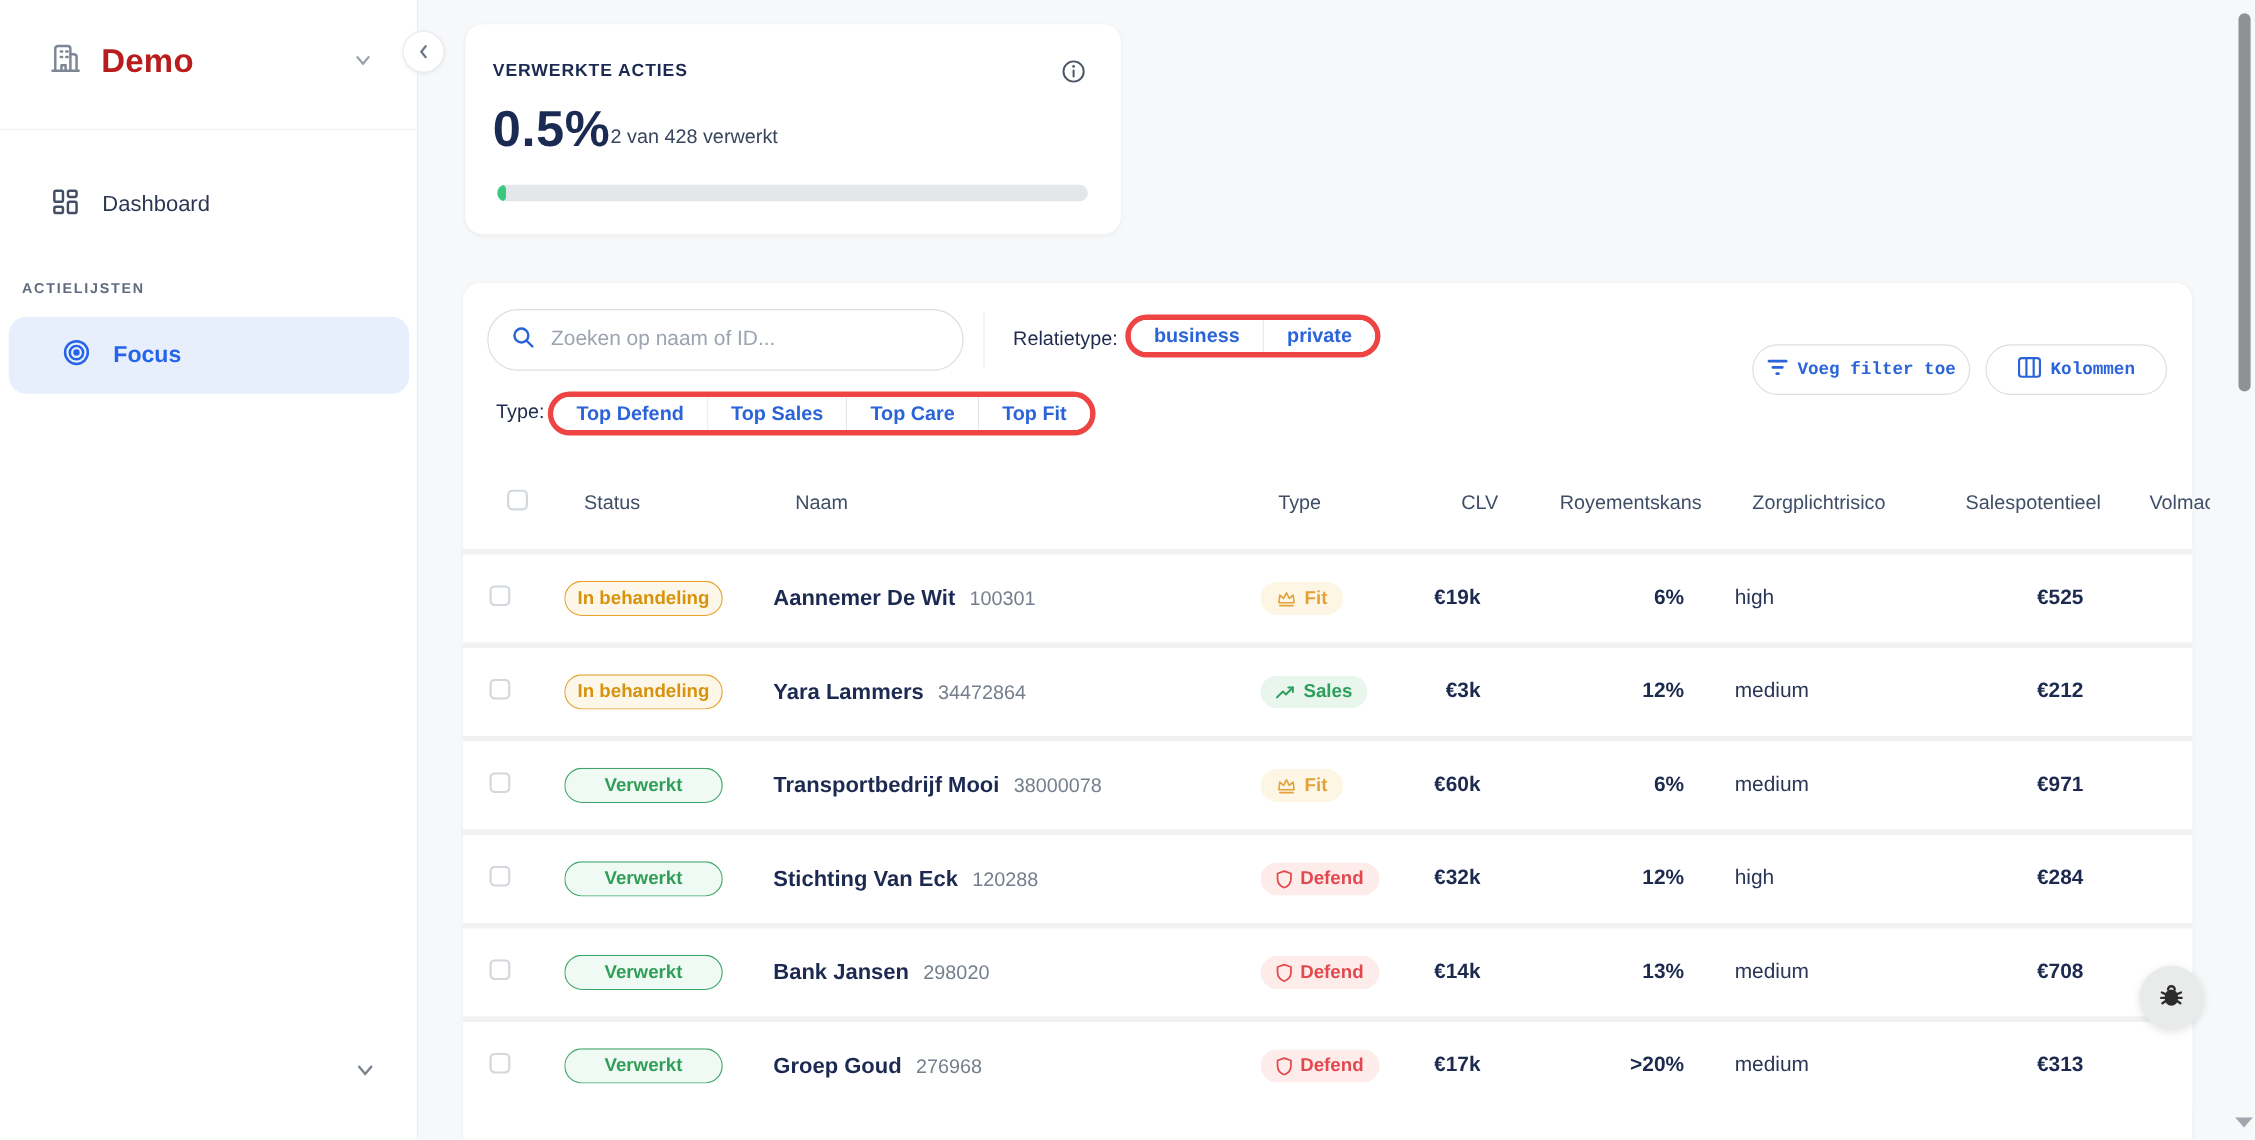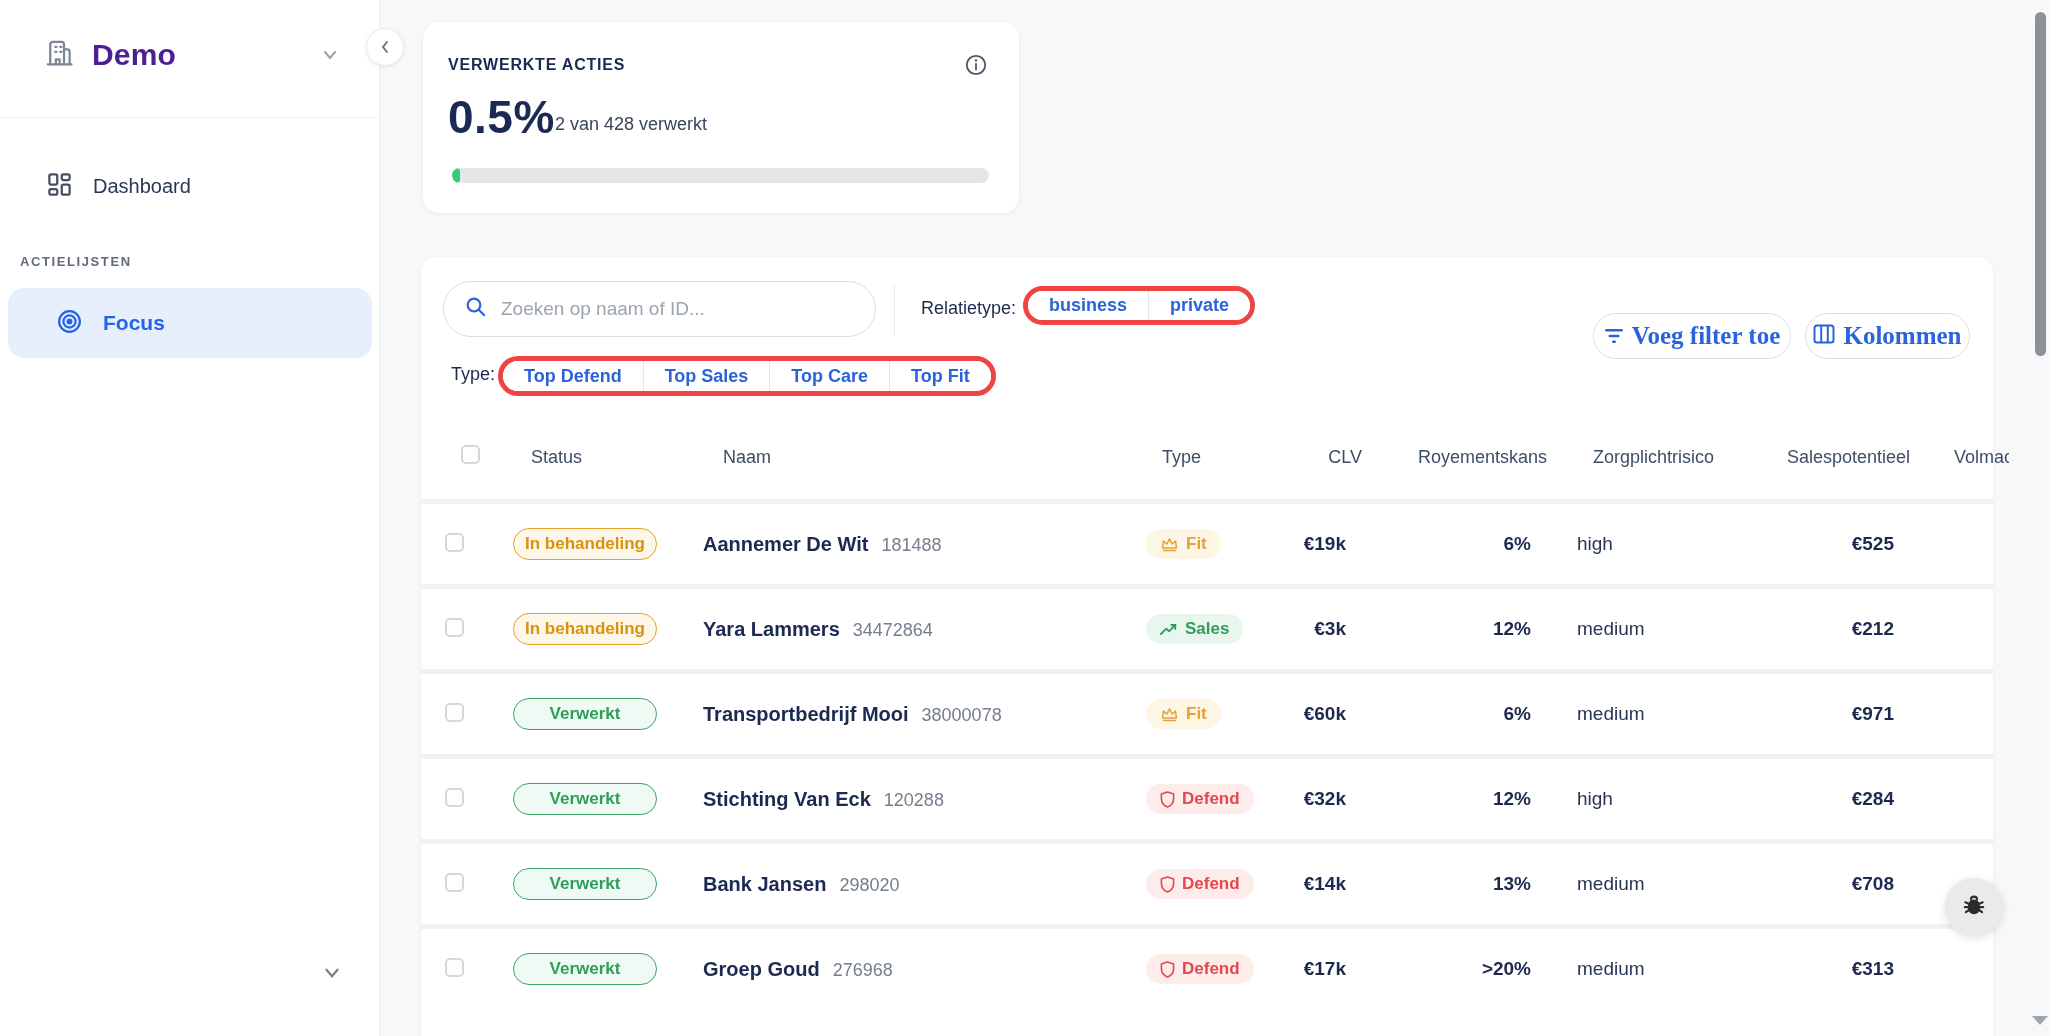--- a/index.html
+++ b/index.html
@@ -12,21 +12,21 @@
   }
   
   .sidebar {
     position:absolute; left:0; top:0; width:380px; height:1036px;
     background:#ffffff; border-right:1px solid #ececef;
   }
   .sb-header {
     position:relative; height:118px; border-bottom:1px solid #efeff1;
   }
   .sb-brand { position:absolute; left:44px; top:38px; display:flex; align-items:center; gap:18px; }
-  .sb-brand .brand-name { font-size:30px; font-weight:bold; color:#4c1d95; letter-spacing:.2px; }
+  .sb-brand .brand-name { font-size:30px; font-weight:bold; color:#b91c1c; letter-spacing:.2px; }
   .sb-caret { position:absolute; left:320px; top:45px; color:#98a0ab; }
   .collapse-btn {
     position:absolute; left:366px; top:28px; width:38px; height:38px; border-radius:50%;
     background:#fff; border:1px solid #e9ebee; box-shadow:0 1px 4px rgba(0,0,0,.08);
     display:flex; align-items:center; justify-content:center; color:#6e7683; z-index:5;
   }
   .sb-item { position:absolute; left:0; display:flex; align-items:center; gap:20px; }
   .sb-dashboard { left:46px; top:160px; height:52px; color:#454f63; }
   .sb-dashboard .sb-label { font-size:20px; color:#2b3754; }
   .sb-section {
@@ -87,22 +87,22 @@
   .seg-type { left:77px; top:99px; height:40px; border-radius:21px; }
   .segment {
     display:flex; align-items:center; padding:0 21px; font-size:18px; font-weight:bold;
     color:#2b63d9; border-right:1px solid #e3e6ea; cursor:pointer; background:#fff;
   }
   .segment:last-child { border-right:none; }
   .type-label { position:absolute; left:30px; top:107px; font-size:18px; color:#1f2b4e; }
   .toolbar-btn {
     position:absolute; top:56px; height:46px; border:1px solid #dbdee2; background:#fff;
     border-radius:23px; display:flex; align-items:center; justify-content:center; gap:8px;
-    color:#2b63d9; font-size:25px; font-weight:bold; cursor:pointer;
-    font-family:Liberation Serif, serif;
+    color:#2b63d9; font-size:16px; font-weight:bold; cursor:pointer;
+    font-family:Liberation Mono, monospace;
   }
   .btn-filter { left:1172px; width:198px; }
   .btn-columns { left:1384px; width:165px; }
 
   
   .tgrid {
     display:grid;
     grid-template-columns:92px 190px 443px 125px 75px 185px 190px 173px 1fr;
     align-items:center; width:100%;
   }
@@ -294,21 +294,21 @@
     <div class="hc" style="justify-self:end">Salespotentieel</div>
     <div class="hc pad-vol">Volmacht</div>
   </div>
 
   <div class="rows" id="rows">
   <div class="trow tgrid">
     <div class="cell"><span class="checkbox"></span></div>
     <div class="cell"><span class="status-badge st-pending">In behandeling</span></div>
     <div class="cell c-name">
       <span class="name">Aannemer De Wit</span>
-      <span class="rid">181488</span>
+      <span class="rid">100301</span>
     </div>
     <div class="cell">
       <span class="type-badge tp-fit">
         <svg class="i-crown" width="19" height="17" viewBox="0 0 22 19" fill="none" stroke="currentColor" stroke-width="1.7" stroke-linejoin="round">
           <path d="M3 13.5 L4 5.5 L8 9 L11 3 L14 9 L18 5.5 L19 13.5 Z"></path>
           <line x1="4" y1="16.5" x2="18" y2="16.5" stroke-linecap="round"></line>
         </svg>
 
         <span>Fit</span>
       </span>

